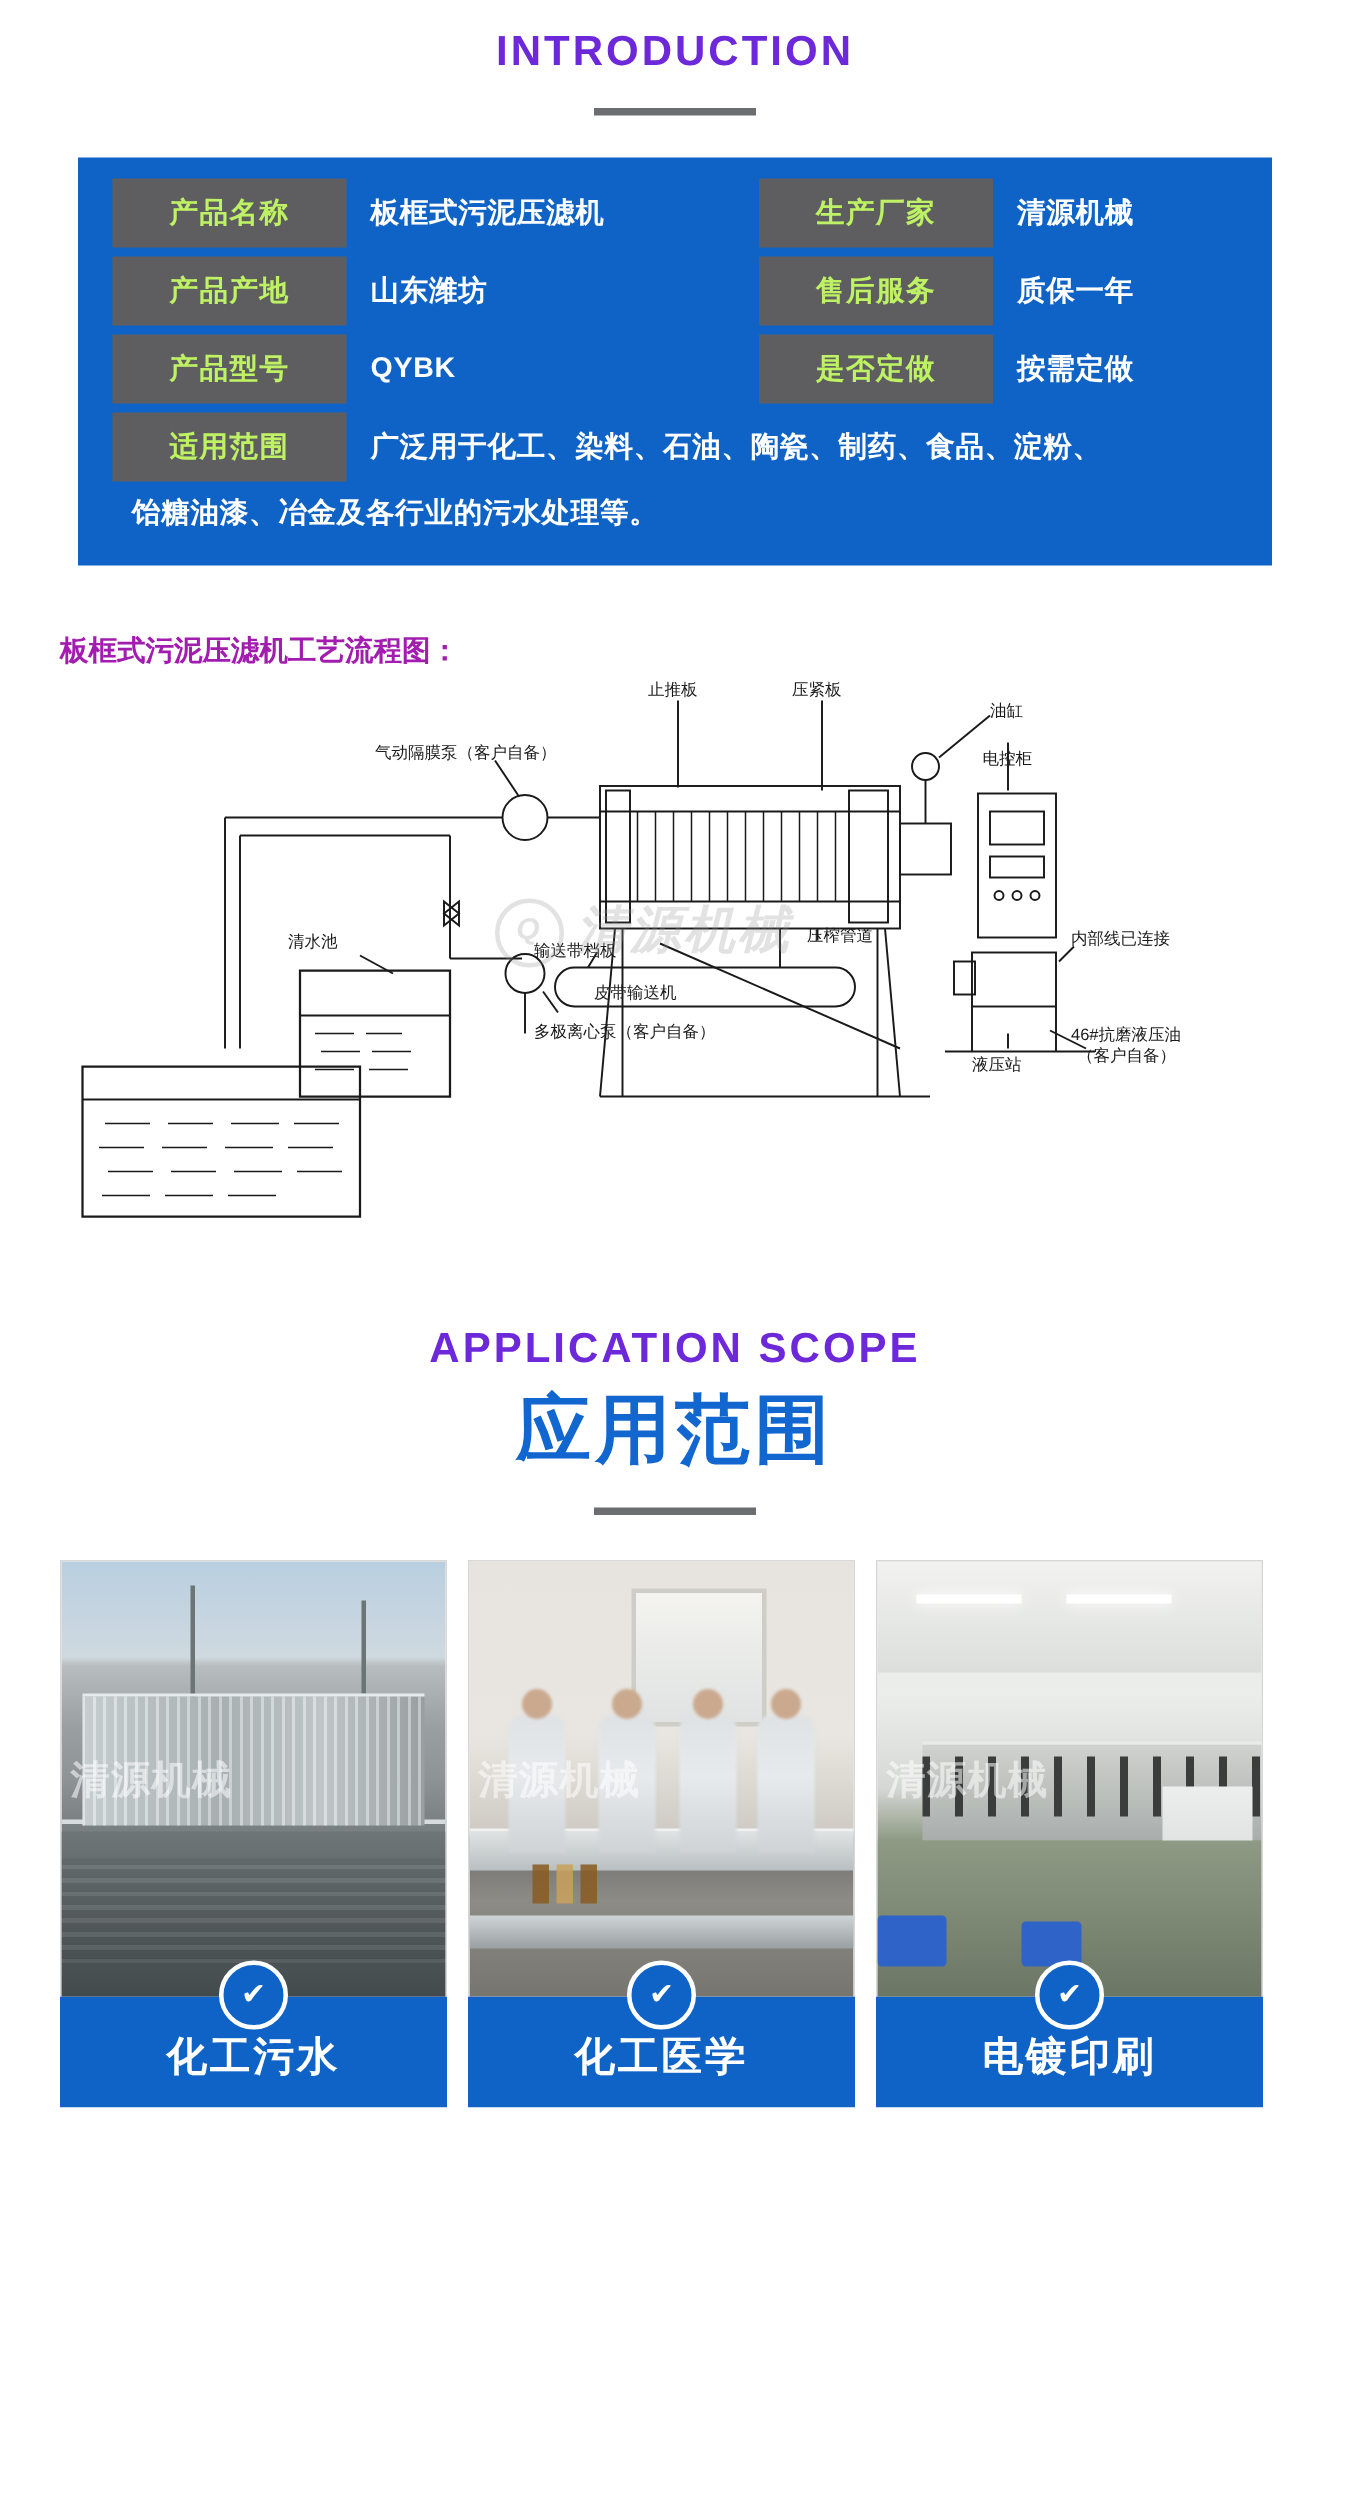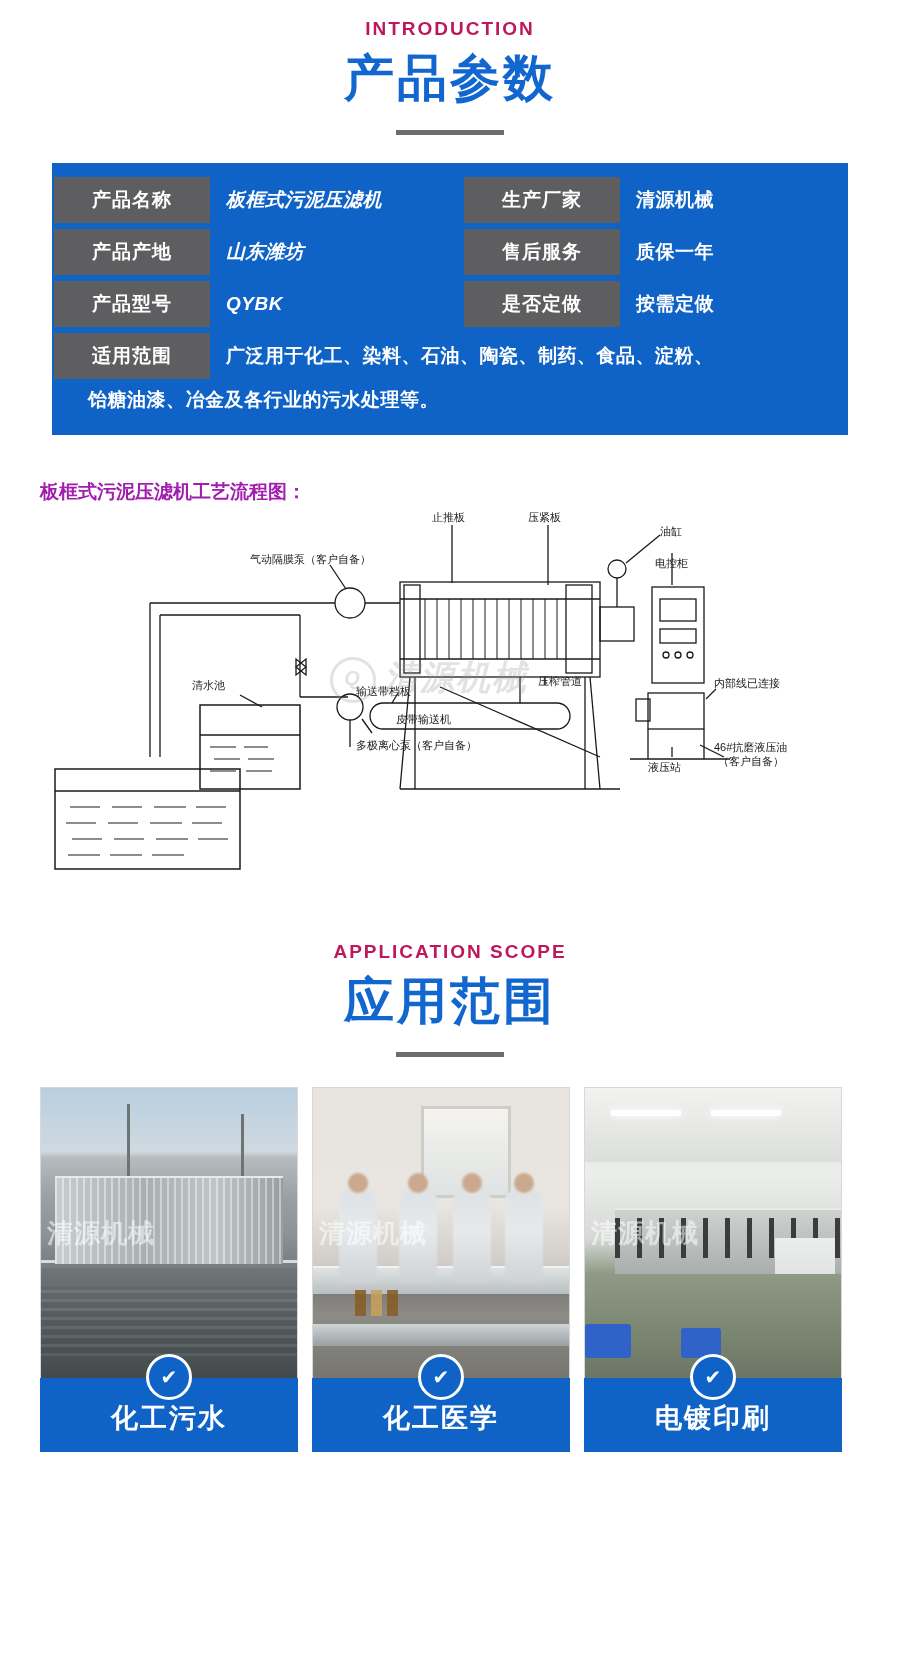--- a/index.html
+++ b/index.html
@@ -19,24 +19,24 @@
     position: relative;
     overflow: hidden;
   }
 
   
   .sec-head {
     text-align: center;
     padding-top: 18px;
   }
   .sec-head .eng {
-    font-size: 19px;
+    font-size: 28px;
     font-weight: bold;
     letter-spacing: 2px;
-    color: #be185d;
+    color: #6d28d9;
     margin: 0 0 10px 0;
   }
   .sec-head .cn {
     font-size: 50px;
     font-weight: bold;
     color: #1166cf;
     letter-spacing: 3px;
     margin: 0;
     line-height: 1.15;
   }
@@ -53,44 +53,44 @@
     background: #1063c6;
     padding: 14px 0 22px 0;
   }
   .prow {
     display: flex;
     align-items: stretch;
     margin: 0 0 6px 0;
   }
   .cell-label {
     background: #5e5e60;
-    color: #ffffff;
+    color: #bef264;
     font-size: 19px;
     font-weight: bold;
     letter-spacing: 1px;
     padding: 10px 0;
     text-align: center;
     width: 156px;
     flex: 0 0 156px;
-    margin-left: 2px;
+    margin-left: 23px;
     display: flex;
     align-items: center;
     justify-content: center;
   }
   .cell-value {
     color: #ffffff;
     font-size: 19px;
     font-weight: bold;
     padding: 10px 0 10px 16px;
     display: flex;
     align-items: center;
     flex: 1 1 auto;
     letter-spacing: 0.5px;
   }
-  .cell-value.w-fixed { flex: 0 0 236px; font-style: italic; }
+  .cell-value.w-fixed { flex: 0 0 236px; }
   .row-wide .cell-value { padding-right: 32px; }
   .prow-cont {
     color: #ffffff;
     font-size: 19px;
     font-weight: bold;
     padding: 2px 18px 0 36px;
     letter-spacing: 0.5px;
   }
 
   
@@ -269,21 +269,20 @@
     height: 34px;
   }
 </style>
 </head>
 <body>
 
 <div class="page">
 
   <div class="sec-head">
     <p class="eng">INTRODUCTION</p>
-    <p class="cn">产品参数</p>
     <div class="rule"></div>
   </div>
 
   <div class="params-wrap">
 
     <div class="prow">
       <div class="cell-label">产品名称</div>
       <div class="cell-value w-fixed">板框式污泥压滤机</div>
       <div class="cell-label">生产厂家</div>
       <div class="cell-value">清源机械</div>

